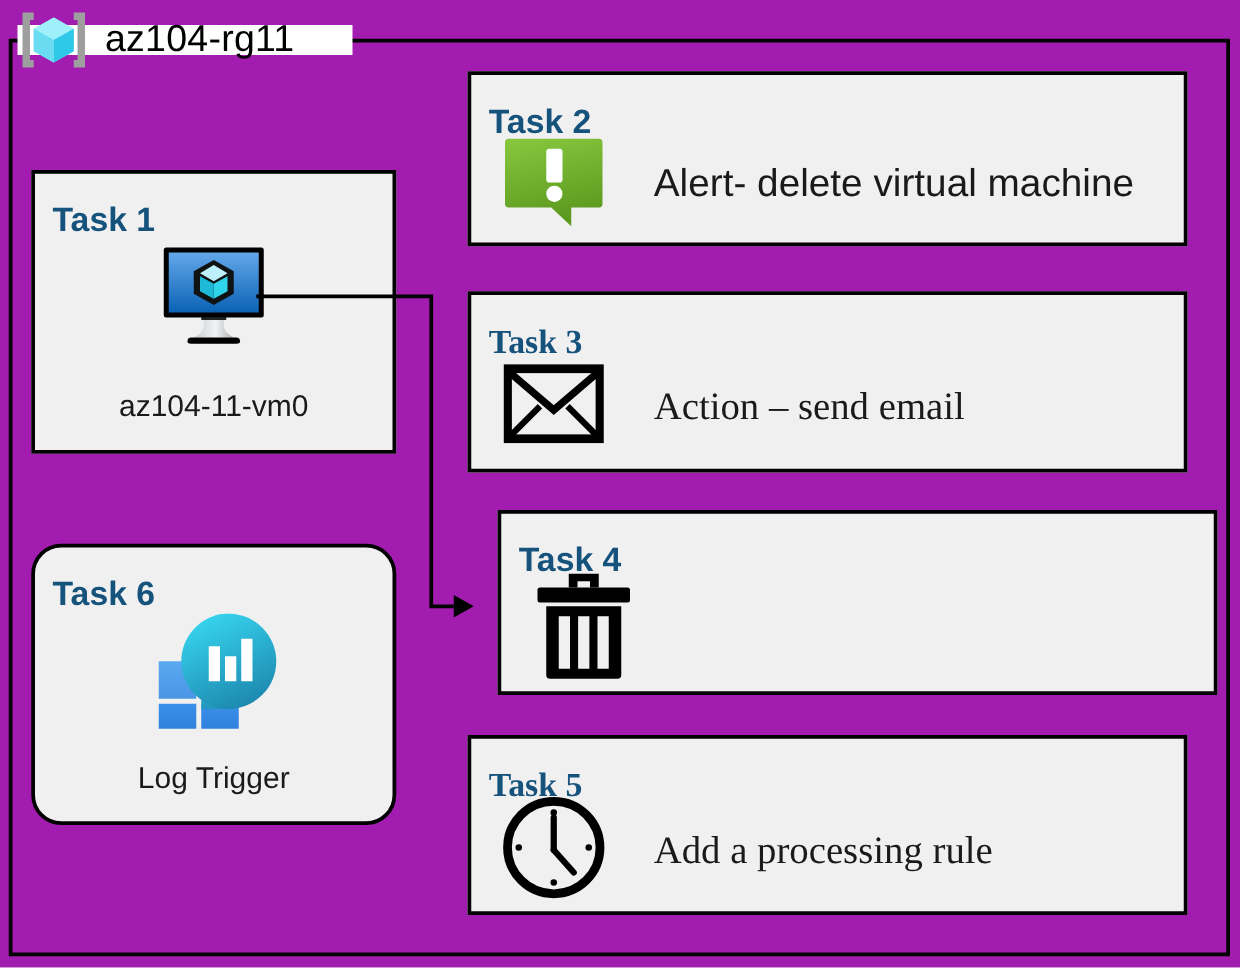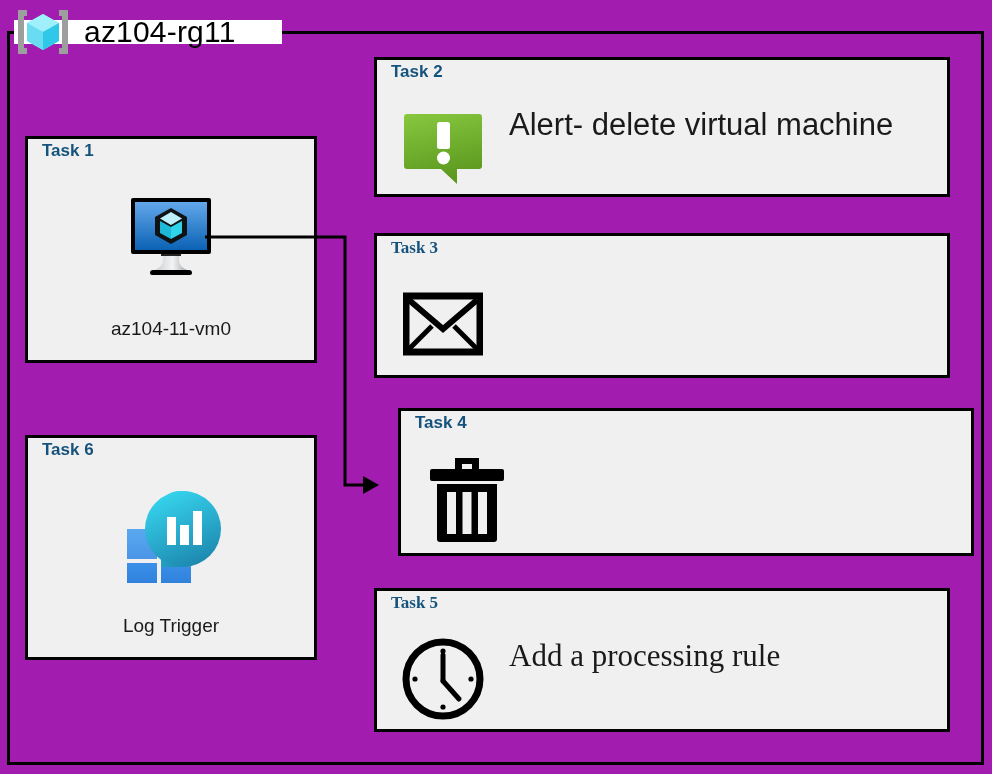--- a/index.html
+++ b/index.html
@@ -66,22 +66,22 @@
   
   .card {
     position: absolute;
     box-sizing: border-box;
     background: #f0f0f0;
     border: 3px solid #000000;
   }
   .card-title {
     position: absolute;
     left: 14px;
-    top: 2px;
-    font-size: 17px;
+    top: 22px;
+    font-size: 27px;
     font-weight: bold;
     color: #15527c;
     letter-spacing: 0px;
     white-space: nowrap;
   }
 
   
   .card-left .icon-wrap {
     position: absolute;
     left: 0;
@@ -91,35 +91,35 @@
     display: flex;
     align-items: center;
     justify-content: center;
   }
   .card-left .card-label {
     position: absolute;
     left: 0;
     right: 0;
     bottom: 20px;
     text-align: center;
-    font-size: 19px;
+    font-size: 24px;
     color: #1a1a1a;
     white-space: nowrap;
   }
 
   
   .card-right .row {
     position: absolute;
     left: 24px;
     right: 10px;
     top: 48px;
     bottom: 8px;
     display: flex;
-    align-items: flex-start;
-    gap: 24px;
+    align-items: center;
+    gap: 38px;
   }
   .card-right .icon-wrap {
     flex: 0 0 auto;
     width: 84px;
     height: 84px;
     display: flex;
     align-items: center;
     justify-content: center;
   }
   .card-right .card-label {
@@ -191,21 +191,21 @@
 
           <path d="M38 60 L54 60 L54 66 C54 71 58 74 62 76 L30 76 C34 74 38 71 38 66 Z" fill="url(#vmStand)"></path>
           <path d="M28 76 L64 76 C66 76 67 77 67 79 C67 80.5 66 81 64 81 L28 81 C26 81 25 80.5 25 79 C25 77 26 76 28 76 Z" fill="#000000"></path>
           <path d="M36 59 L56 59 L56 62 L36 62 Z" fill="#000000" opacity="0.85"></path>
         </svg>
       </div>
     </div>
     <div class="card-label">az104-11-vm0</div>
   </div>
 
-  <div class="card card-left" style="left:25px; top:435px; width:292px; height:225px;">
+  <div class="card card-left" style="left:25px; top:435px; width:292px; height:225px;border-radius:24px;">
     <div class="card-title">Task 6</div>
     <div class="icon-wrap">
       <div>
         <svg width="108" height="96" viewBox="0 0 108 96" xmlns="http://www.w3.org/2000/svg">
           <defs>
             <linearGradient id="logCircle" x1="0.25" y1="0" x2="0.7" y2="1">
               <stop offset="0%" stop-color="#37d6ef"></stop>
               <stop offset="100%" stop-color="#1c86ae"></stop>
             </linearGradient>
             <linearGradient id="sqA" x1="0" y1="0" x2="0" y2="1">
@@ -261,20 +261,21 @@
       <div class="icon-wrap">
         <div>
           <svg width="80" height="64" viewBox="0 0 80 64" xmlns="http://www.w3.org/2000/svg">
             <rect x="3" y="4" width="74" height="56" fill="none" stroke="#000000" stroke-width="7"></rect>
             <path d="M6 8 L40 37 L74 8" fill="none" stroke="#000000" stroke-width="6"></path>
             <path d="M6 57 L29 34" fill="none" stroke="#000000" stroke-width="5"></path>
             <path d="M74 57 L51 34" fill="none" stroke="#000000" stroke-width="5"></path>
           </svg>
         </div>
       </div>
+      <div class="card-label">Action – send email</div>
     </div>
   </div>
 
   <div class="card card-right" style="left:374px; top:408px; width:576px; height:148px;margin-left:24px;">
     <div class="card-title">Task 4</div>
     <div class="row">
       <div class="icon-wrap">
         <div>
           <svg width="78" height="88" viewBox="0 0 78 88" xmlns="http://www.w3.org/2000/svg">
 

